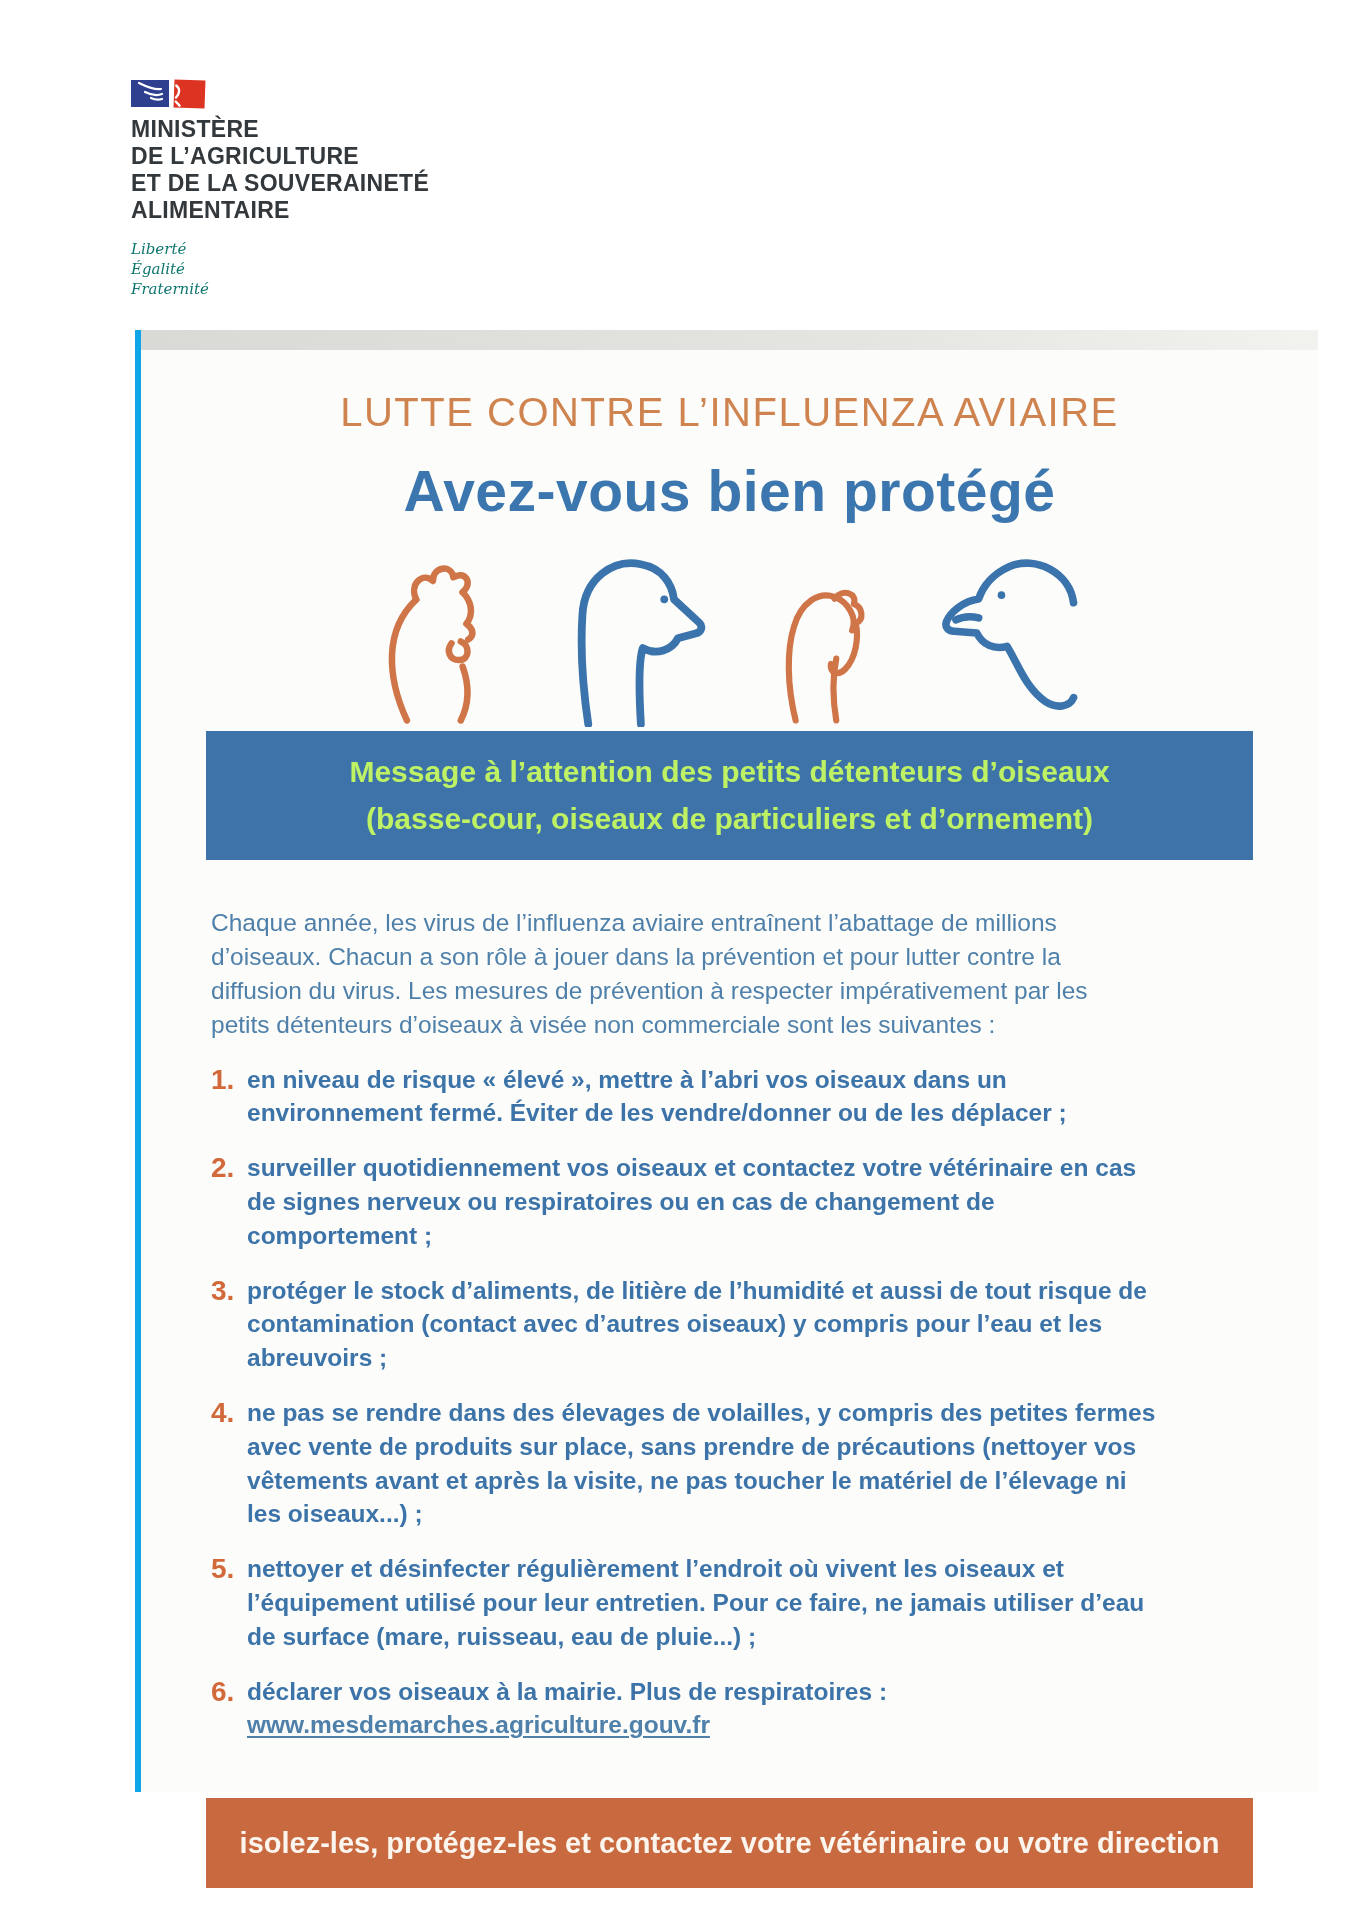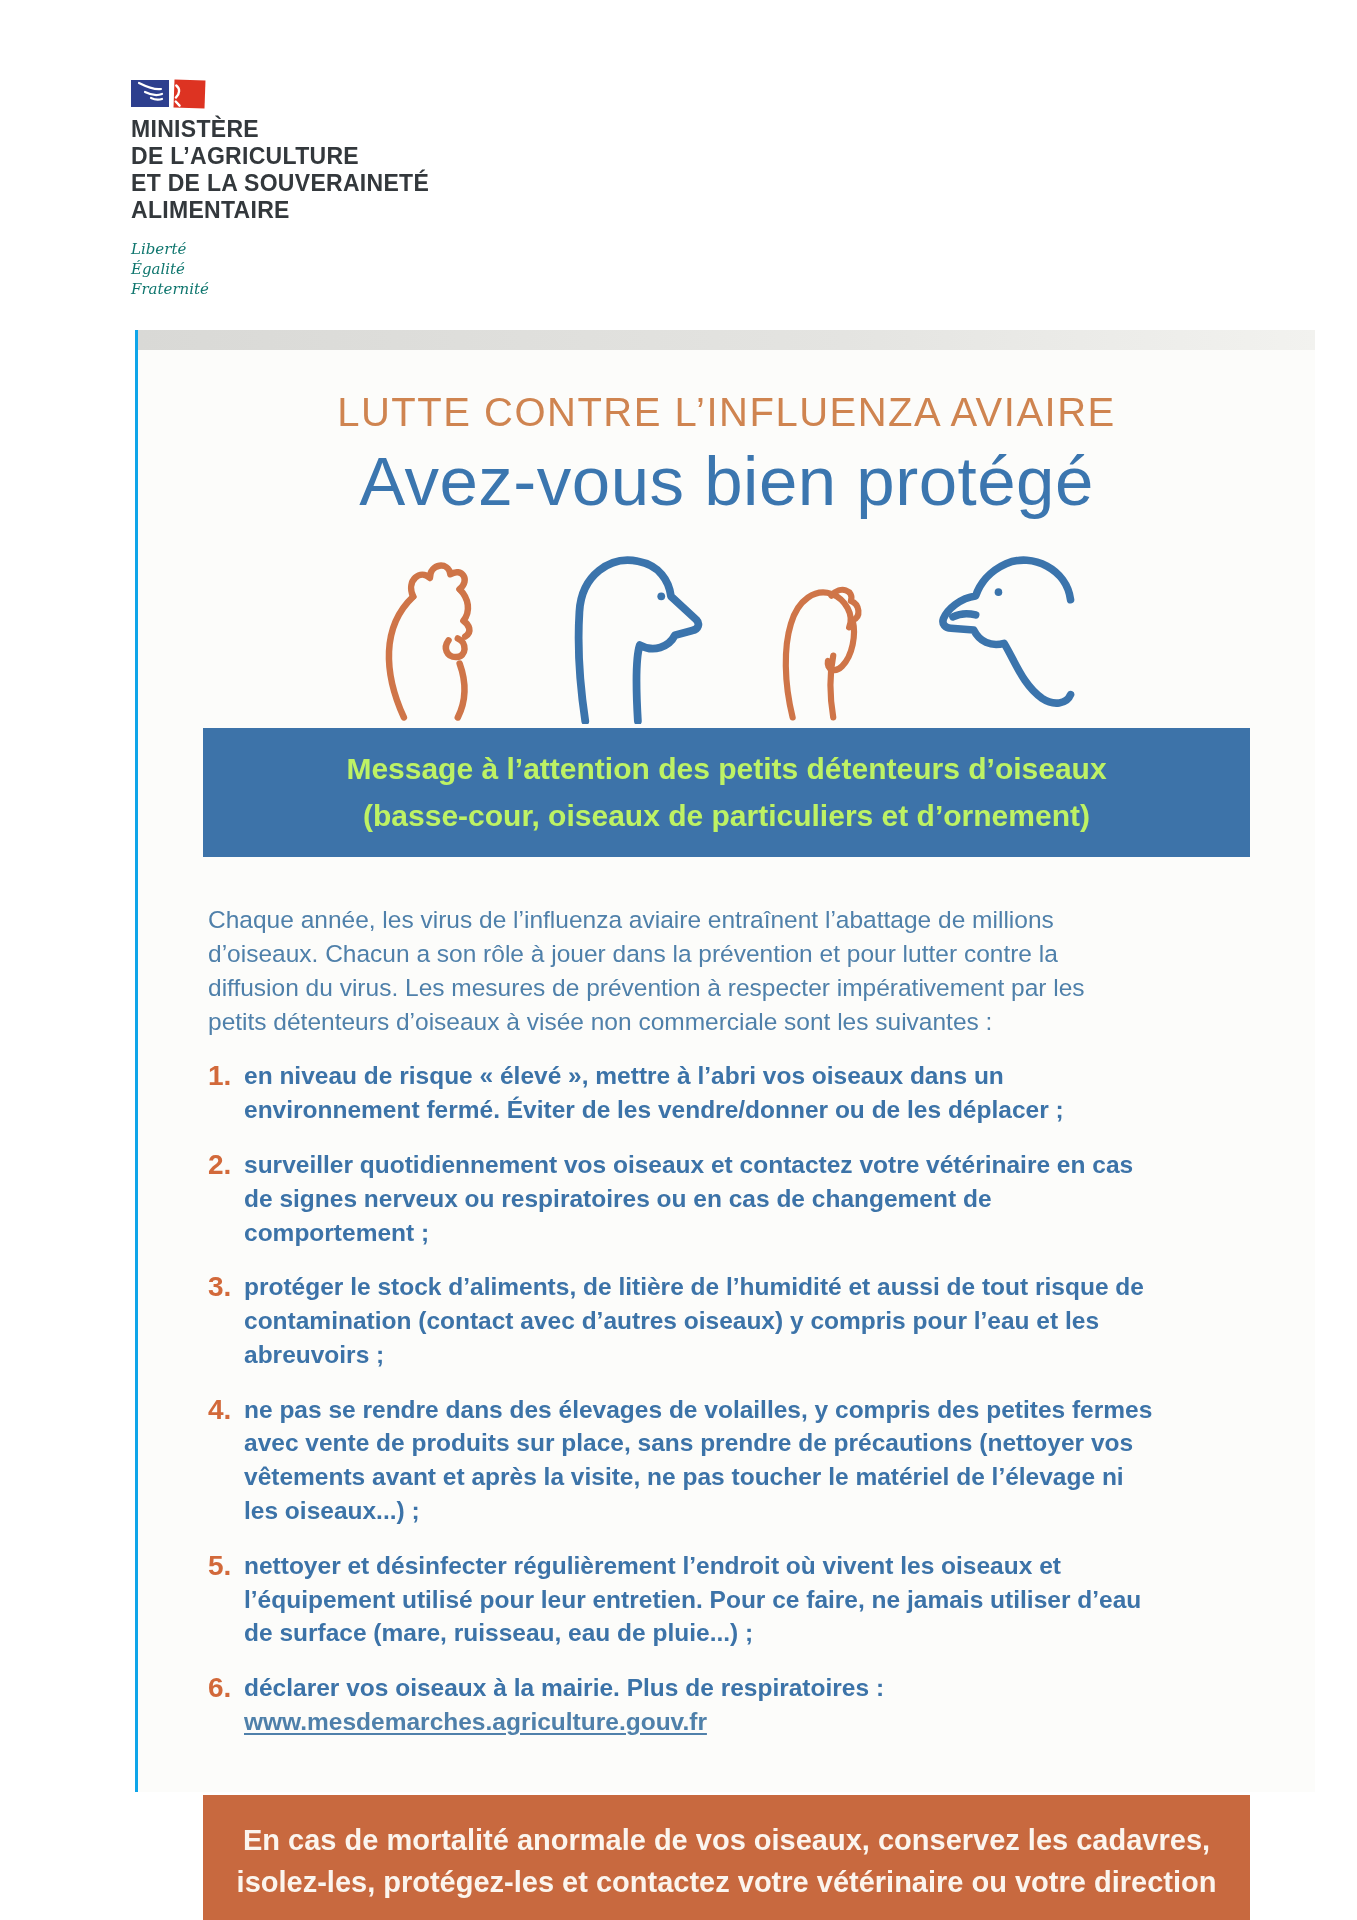--- a/index.html
+++ b/index.html
@@ -12,29 +12,29 @@
   .flag{display:flex;align-items:flex-start;height:30px;margin-bottom:6px;}
   .flag-blue{width:38px;height:27px;background:#2d3f8e;position:relative;overflow:hidden;}
   .flag-blue svg{position:absolute;left:0;top:0;}
   .flag-red{width:31px;height:28px;background:#dd3322;margin-left:5px;transform:rotate(2deg);position:relative;overflow:hidden;}
   .flag-red svg{position:absolute;left:0;top:0;}
   .ministry-name{font-size:23px;font-weight:700;color:#33383c;line-height:1.18;letter-spacing:0.3px;}
   .motto{margin-top:14px;font-family:"DejaVu Serif",serif;font-style:italic;font-size:15px;color:#0f766e;line-height:1.35;}
   
   .poster{
     position:absolute;left:135px;top:330px;width:1177px;height:1462px;
-    background:#fcfcfa;border-left:3px solid #0ea5e9;
+    background:#fcfcfa;border-left:6px solid #0ea5e9;
   }
   .scan-band{height:20px;width:100%;background:linear-gradient(90deg,#d9d9d6,#e4e4e1 60%,#f2f2ef);}
   .kicker{
     margin-top:40px;text-align:center;font-size:40px;font-weight:400;
     color:#cf8450;letter-spacing:1.5px;
   }
   .main-title{
-    margin-top:10px;text-align:center;font-size:69px;font-weight:400;
+    margin-top:26px;text-align:center;font-size:57px;font-weight:700;
     color:#3b76af;line-height:1.06;letter-spacing:0.5px;
   }
   .birds{margin-top:16px;display:flex;justify-content:center;align-items:flex-end;gap:28px;height:190px;}
   .birds svg{display:block;}
   .msg-banner{
     margin:4px 65px 0 65px;background:#3d73a9;color:#bef264;text-align:center;
     font-size:30px;font-weight:700;line-height:1.55;padding:18px 8px;
   }
   .intro{
     margin:46px 0 0 70px;width:940px;color:#4f80aa;font-size:24.5px;line-height:1.38;
@@ -143,18 +143,17 @@
       <span class="num">5.</span>
       <span class="txt">nettoyer et désinfecter régulièrement l’endroit où vivent les oiseaux et l’équipement utilisé pour leur entretien. Pour ce faire, ne jamais utiliser d’eau de surface (mare, ruisseau, eau de pluie...) ;</span>
     </li>
     <li>
       <span class="num">6.</span>
       <span class="txt"><span>déclarer vos oiseaux à la mairie. Plus de respiratoires : </span><a class="doc-link" href="#">www.mesdemarches.agriculture.gouv.fr</a></span>
     </li>
   </ul>
 
   <div class="alert-banner">
-    <div>En cas de mortalité anormale de vos oiseaux, conservez les cadavres,</div>
     <div>isolez-les, protégez-les et contactez votre vétérinaire ou votre direction</div>
 
   </div>
 
 </div>
 
 </body></html>

